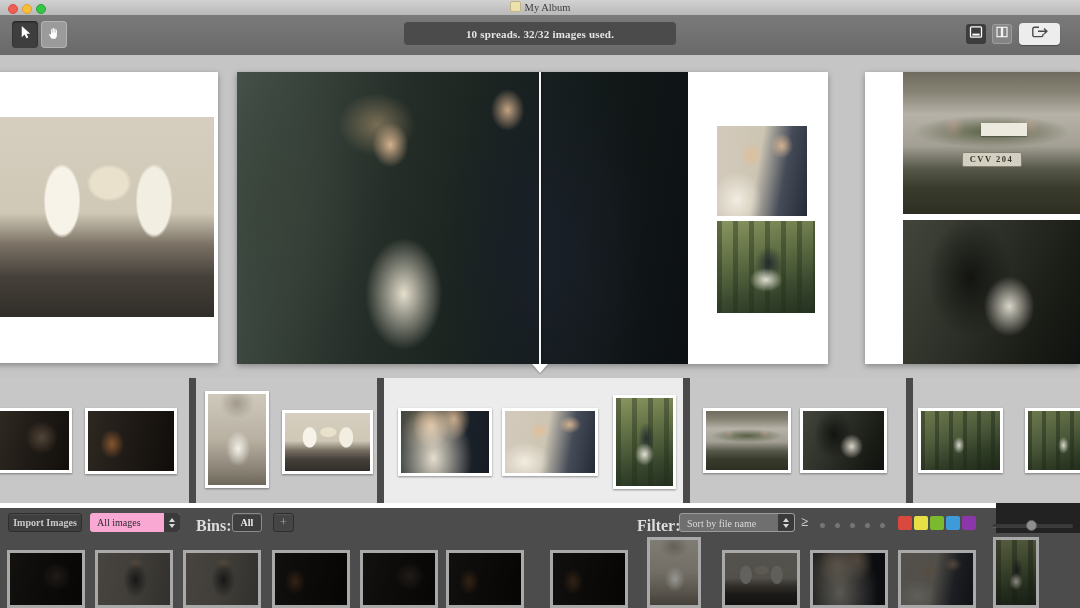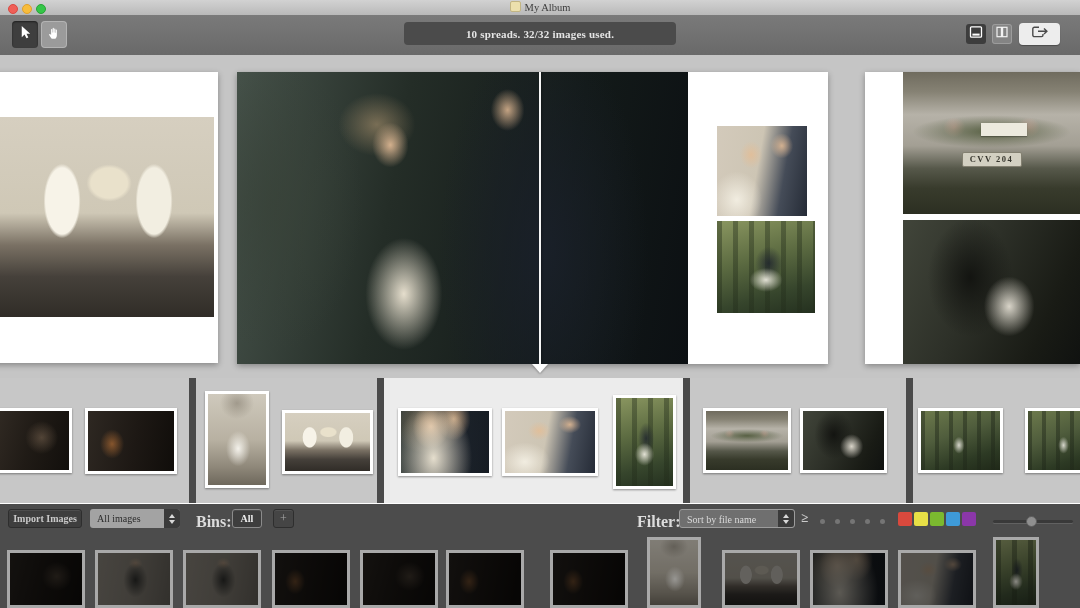--- a/index.html
+++ b/index.html
@@ -55,40 +55,40 @@
 
   
   .filmstrip{left:0;top:378px;width:1080px;height:125px;background:#4a4a4a;overflow:hidden;}
   .card{position:absolute;top:0;height:125px;background:#c7c7c7;}
   .card.sel{background:#ececec;}
   .ft{position:absolute;box-sizing:border-box;border:3px solid #fff;
     box-shadow:0 1px 2px rgba(0,0,0,.4);}
   .ft>div{width:100%;height:100%;}
 
   
-  .binbar{left:0;top:503px;width:1080px;height:30px;background:#4c4c4c;
-    border-top:1px solid #ffffff;box-sizing:border-box;}
+  .binbar{left:0;top:503px;width:996px;height:30px;background:#4c4c4c;
+    border-top:5px solid #ffffff;box-sizing:border-box;}
   .dbtn{position:absolute;top:5px;height:19px;background:#3e3e3e;border:1px solid #2e2e2e;
     border-radius:3px;box-sizing:border-box;color:#c9c9c9;font-size:10px;font-weight:700;
     display:flex;align-items:center;justify-content:center;
     box-shadow:inset 0 1px 0 rgba(255,255,255,.08);}
   .dbtn.ring{border:1px solid #8b8b8b;color:#ececec;}
   .dbtn.plus{background:#454545;color:#a6a6a6;font-weight:400;font-size:12px;}
   .lbl{position:absolute;top:9px;font-size:16px;font-weight:700;color:#dcdcdc;}
   .dd{position:absolute;top:5px;height:19px;border-radius:3px;box-sizing:border-box;}
   .dd .val{position:absolute;left:7px;top:0;height:19px;display:flex;align-items:center;
     font-size:10px;white-space:nowrap;}
   .dd .step{position:absolute;right:0;top:0;width:16px;height:100%;background:#3a3a3a;
     border-radius:0 3px 3px 0;display:flex;flex-direction:column;
     align-items:center;justify-content:center;gap:2px;}
   .tri-up{width:0;height:0;border-left:3.5px solid transparent;
     border-right:3.5px solid transparent;border-bottom:4px solid #d8d8d8;}
   .tri-dn{width:0;height:0;border-left:3.5px solid transparent;
     border-right:3.5px solid transparent;border-top:4px solid #d8d8d8;}
-  .dd.l{background:#a3a3a3;}  .dd.l .val{color:#2b2b2b;}
+  .dd.l{background:#f9a8d4;}  .dd.l .val{color:#2b2b2b;}
   .dd.d{background:#6f6f6f;border:1px solid #9c9c9c;} .dd.d .val{color:#dadada;}
   .gte{position:absolute;left:801px;top:6px;color:#cbcbcb;font-size:13px;font-weight:700;}
   .dot{position:absolute;top:15px;width:5px;height:5px;border-radius:50%;background:#757575;}
   .sw{position:absolute;top:8px;width:14px;height:14px;border-radius:2px;}
   .sw1{background:#d9493d;} .sw2{background:#e7df46;} .sw3{background:#7bb92f;}
   .sw4{background:#3e9ad8;} .sw5{background:#8b37a9;}
   .slider-track{position:absolute;left:993px;top:16px;width:80px;height:3px;
     background:#393939;border-radius:2px;box-shadow:0 1px 0 rgba(255,255,255,.12);}
   .slider-thumb{position:absolute;left:1026px;top:12px;width:11px;height:11px;
     border-radius:50%;background:#8f8f8f;border:1px solid #5c5c5c;box-sizing:border-box;}

